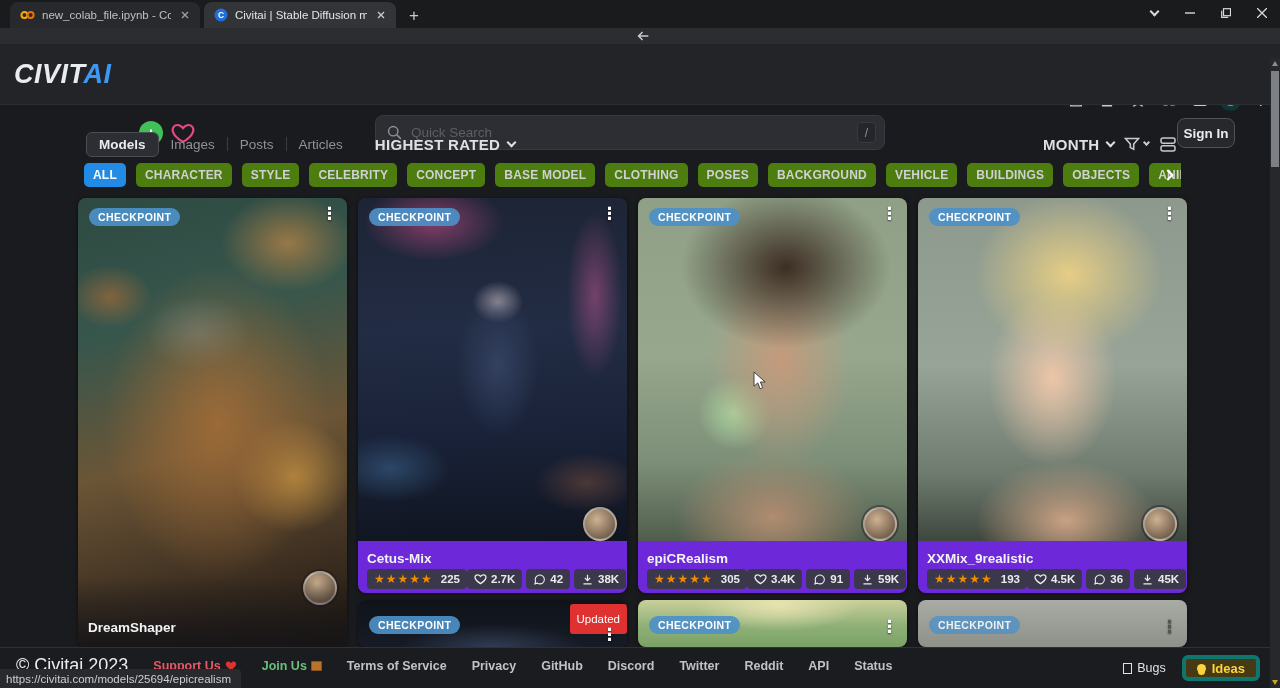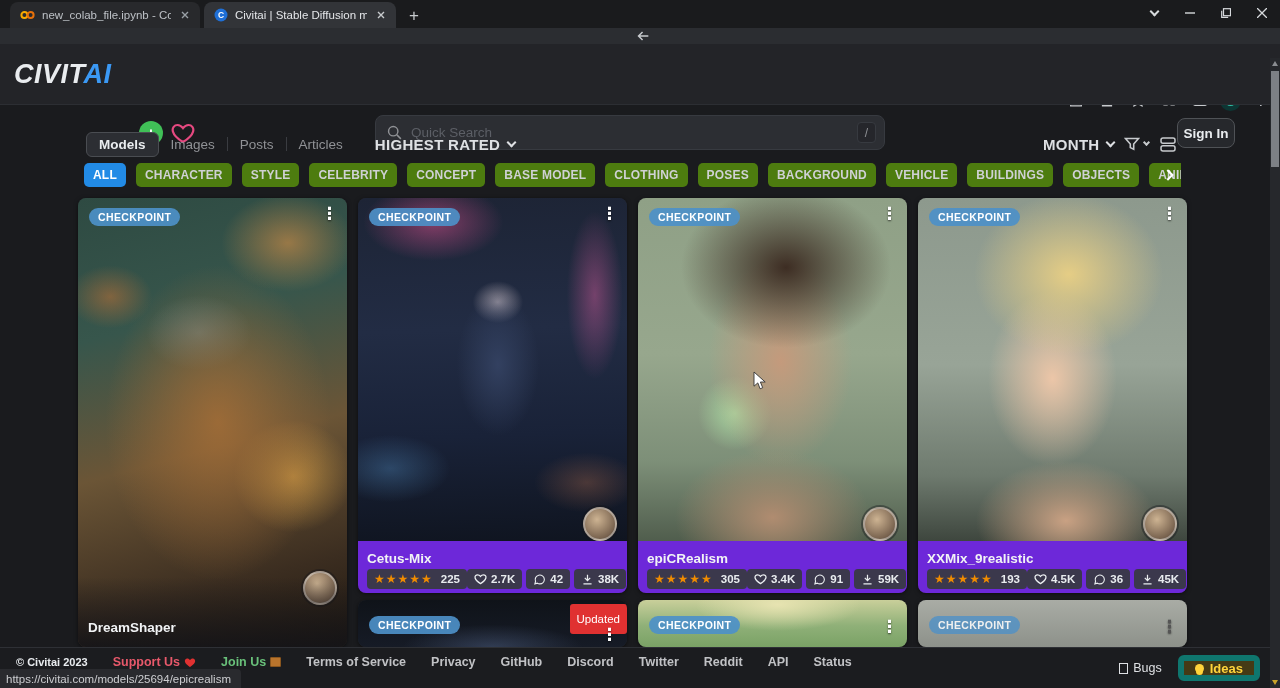--- a/index.html
+++ b/index.html
@@ -103,29 +103,29 @@
       radial-gradient(92px 125px at 50% 52%, #ecc6a8, transparent 70%),
       radial-gradient(120px 80px at 55% 93%, #c9a183, transparent 75%),
       linear-gradient(180deg, #8d998d 0%, #98a497 48%, #6e7a6e 80%, #3b433b 100%); }
   .img-r1 { height:47px; background:radial-gradient(120px 30px at 50% 100%, rgba(90,110,150,.4), transparent 75%), linear-gradient(180deg,#0f1319,#161b26); }
   .img-r2 { height:47px; background:radial-gradient(110px 35px at 52% 10%, rgba(235,230,180,.9), transparent 75%), linear-gradient(180deg,#c9cf9a 0%, #8fb078 55%, #7aa265 100%); }
   .img-r3 { height:47px; background:linear-gradient(180deg,#a9aca5,#8d918a); }
 
   
   .site-footer { position:absolute; left:0; top:647px; width:1280px; height:41px; background:#1b1c1f; border-top:1px solid #2e3035; z-index:5; display:flex; align-items:flex-start; padding:7px 20px 0 16px; }
   .f-left { display:flex; align-items:center; gap:25px; }
-  .f-copy { color:#e9ecef; font-size:11px; font-weight:700; }
+  .f-copy { color:#e9ecef; font-size:18px; font-weight:400; }
   .f-link { color:#c1c2c5; font-size:12.5px; font-weight:600; display:flex; align-items:center; gap:4px; }
   .f-link.support { color:#e8596b; }
   .f-link.join { color:#69c07a; }
   .join-box { width:11px; height:10px; background:#b9742c; border:1px solid #8a561e; border-radius:1px; display:inline-block; }
   .f-right { margin-left:auto; display:flex; align-items:center; gap:16px; }
   .bugs-link { color:#dfe1e4; font-size:12.5px; display:flex; align-items:center; gap:5px; }
   .tofu { width:9px; height:11px; border:1.2px solid #dfe1e4; display:inline-block; }
-  .ideas-btn { height:26px; padding:0 11px; background:#453a15; border:6px solid #0f766e; border-radius:6px; display:flex; align-items:center; gap:6px; color:#ffd43b; font-size:13px; font-weight:600; }
+  .ideas-btn { height:26px; padding:0 11px; background:#453a15; border:4px solid #0f766e; border-radius:6px; display:flex; align-items:center; gap:6px; color:#ffd43b; font-size:13px; font-weight:600; }
   .bulb { width:9px; height:9px; border-radius:50%; background:#ffd43b; box-shadow:0 3px 0 -1px #ffd43b; }
 
   .status-bubble { position:absolute; left:0; bottom:0; height:19px; background:#292a2e; border-top-right-radius:4px; color:#cdced1; font-size:11.5px; display:flex; align-items:center; padding:0 10px 0 6px; z-index:6; }
 
   
   .scrollbar { position:absolute; right:0; top:58px; width:10px; height:630px; background:#26282c; z-index:7; }
   .sb-thumb { position:absolute; left:1px; top:13px; width:8px; height:96px; background:#7d8085; }
   .sb-up { position:absolute; left:2px; top:3px; width:0; height:0; border-left:3px solid transparent; border-right:3px solid transparent; border-bottom:5px solid #8a8d91; }
   .sb-down { position:absolute; left:2px; bottom:3px; width:0; height:0; border-left:3px solid transparent; border-right:3px solid transparent; border-top:5px solid #c9a22a; }
 

